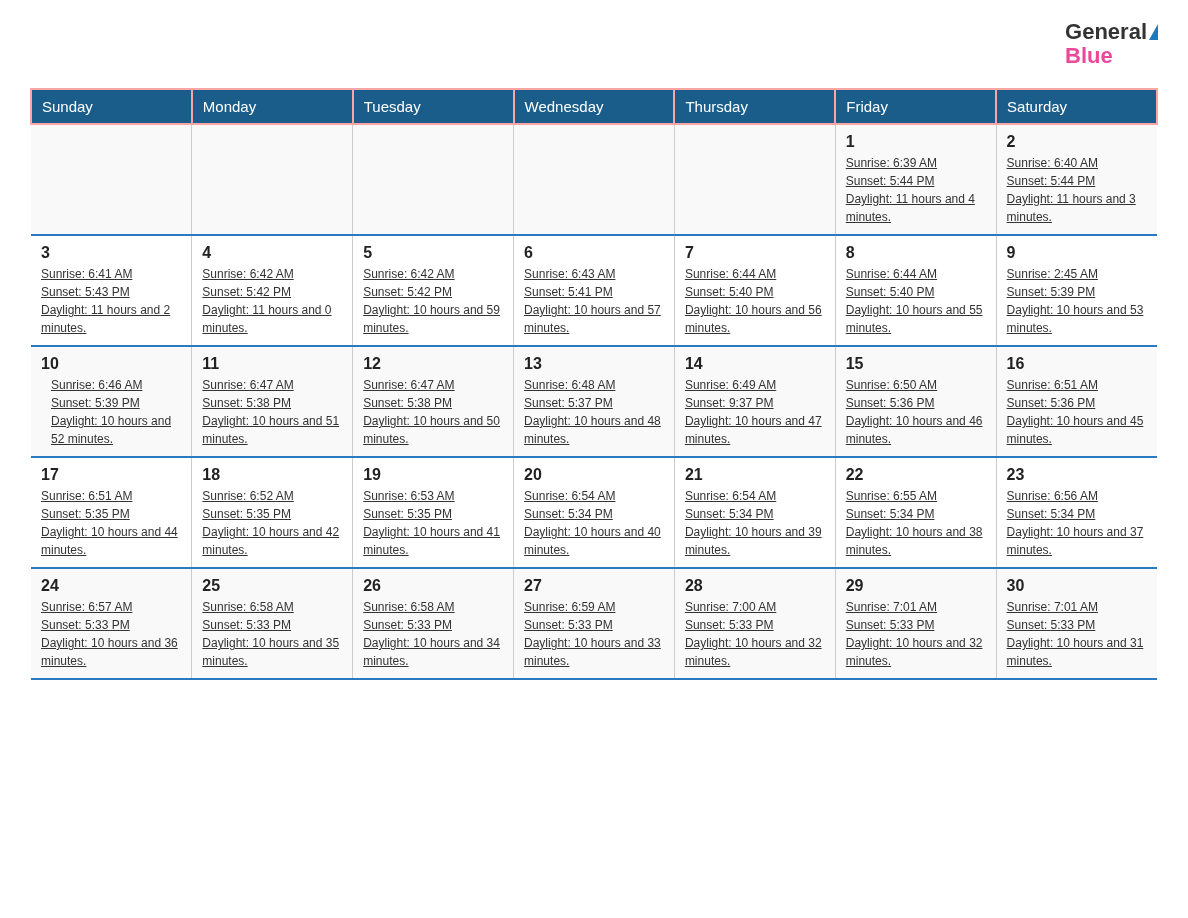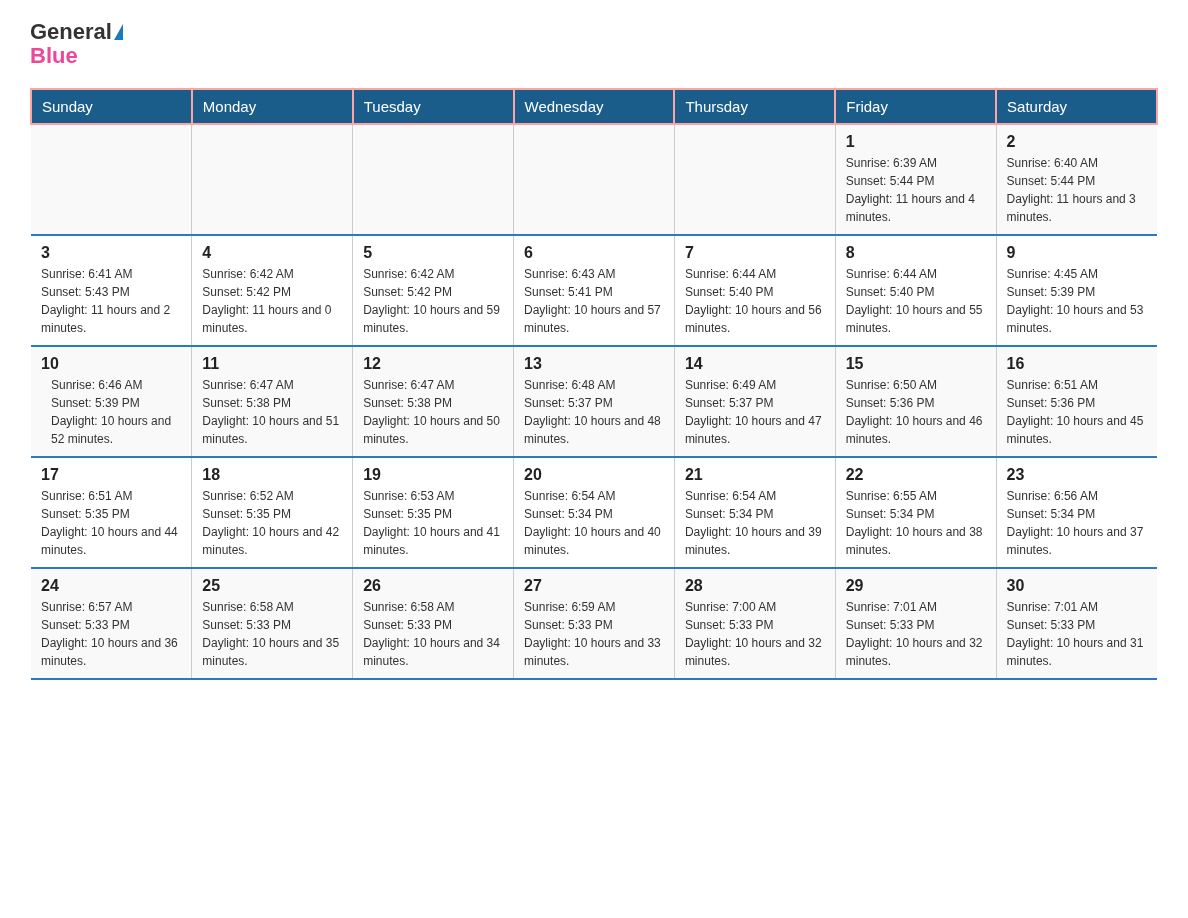--- a/index.html
+++ b/index.html
@@ -4,21 +4,21 @@
   <style>
     * { box-sizing: border-box; margin: 0; padding: 0; }
     body {
       font-family: Arial, sans-serif;
       background: #fff;
       padding: 20px 30px;
       color: #222;
     }
     .header {
       display: flex;
-      justify-content: space-between;
+      justify-content: flex-end;
       align-items: flex-start;
       margin-bottom: 20px;
     }
     .logo {
       display: flex;
       flex-direction: column;
       align-items: flex-start;
     }
     .logo-general {
       font-size: 22px;
@@ -90,20 +90,21 @@
       font-size: 16px;
       font-weight: bold;
       color: #222;
       display: block;
       margin-bottom: 3px;
     }
     .day-info {
       font-size: 12px;
       color: #333;
       line-height: 1.5;
+      text-decoration: underline;
     }
     tbody tr:nth-child(odd) {
       background-color: #f9f9f9;
     }
     tbody tr:nth-child(even) {
       background-color: #fff;
     }
   </style>
 </head>
 <body>
@@ -184,21 +185,21 @@
 Daylight: 10 hours and 56 minutes.</div>
         </td>
         <td>
           <span class="day-num">8</span>
           <div class="day-info" style="white-space: pre-line;">Sunrise: 6:44 AM
 Sunset: 5:40 PM
 Daylight: 10 hours and 55 minutes.</div>
         </td>
         <td>
           <span class="day-num">9</span>
-          <div class="day-info" style="white-space: pre-line;">Sunrise: 4:45 AM
+          <div class="day-info" style="white-space: pre-line;">Sunrise: 2:45 AM
 Sunset: 5:39 PM
 Daylight: 10 hours and 53 minutes.</div>
         </td>
       </tr>
       <tr>
         <td>
           <span class="day-num">10</span>
           <div class="day-info" style="white-space: pre-line; margin-left: 10px;">Sunrise: 6:46 AM
 Sunset: 5:39 PM
 Daylight: 10 hours and 52 minutes.</div>
@@ -217,21 +218,21 @@
         </td>
         <td>
           <span class="day-num">13</span>
           <div class="day-info" style="white-space: pre-line;">Sunrise: 6:48 AM
 Sunset: 5:37 PM
 Daylight: 10 hours and 48 minutes.</div>
         </td>
         <td>
           <span class="day-num">14</span>
           <div class="day-info" style="white-space: pre-line;">Sunrise: 6:49 AM
-Sunset: 5:37 PM
+Sunset: 9:37 PM
 Daylight: 10 hours and 47 minutes.</div>
         </td>
         <td>
           <span class="day-num">15</span>
           <div class="day-info" style="white-space: pre-line;">Sunrise: 6:50 AM
 Sunset: 5:36 PM
 Daylight: 10 hours and 46 minutes.</div>
         </td>
         <td>
           <span class="day-num">16</span>

